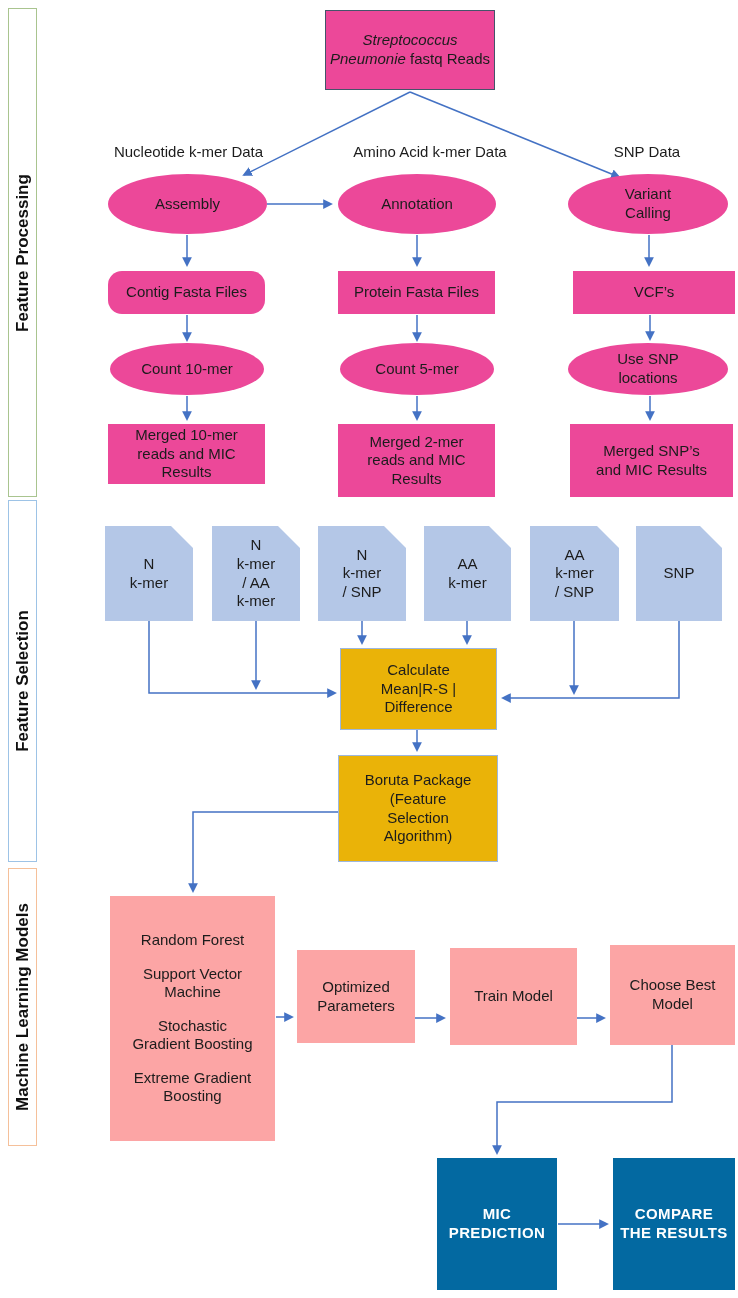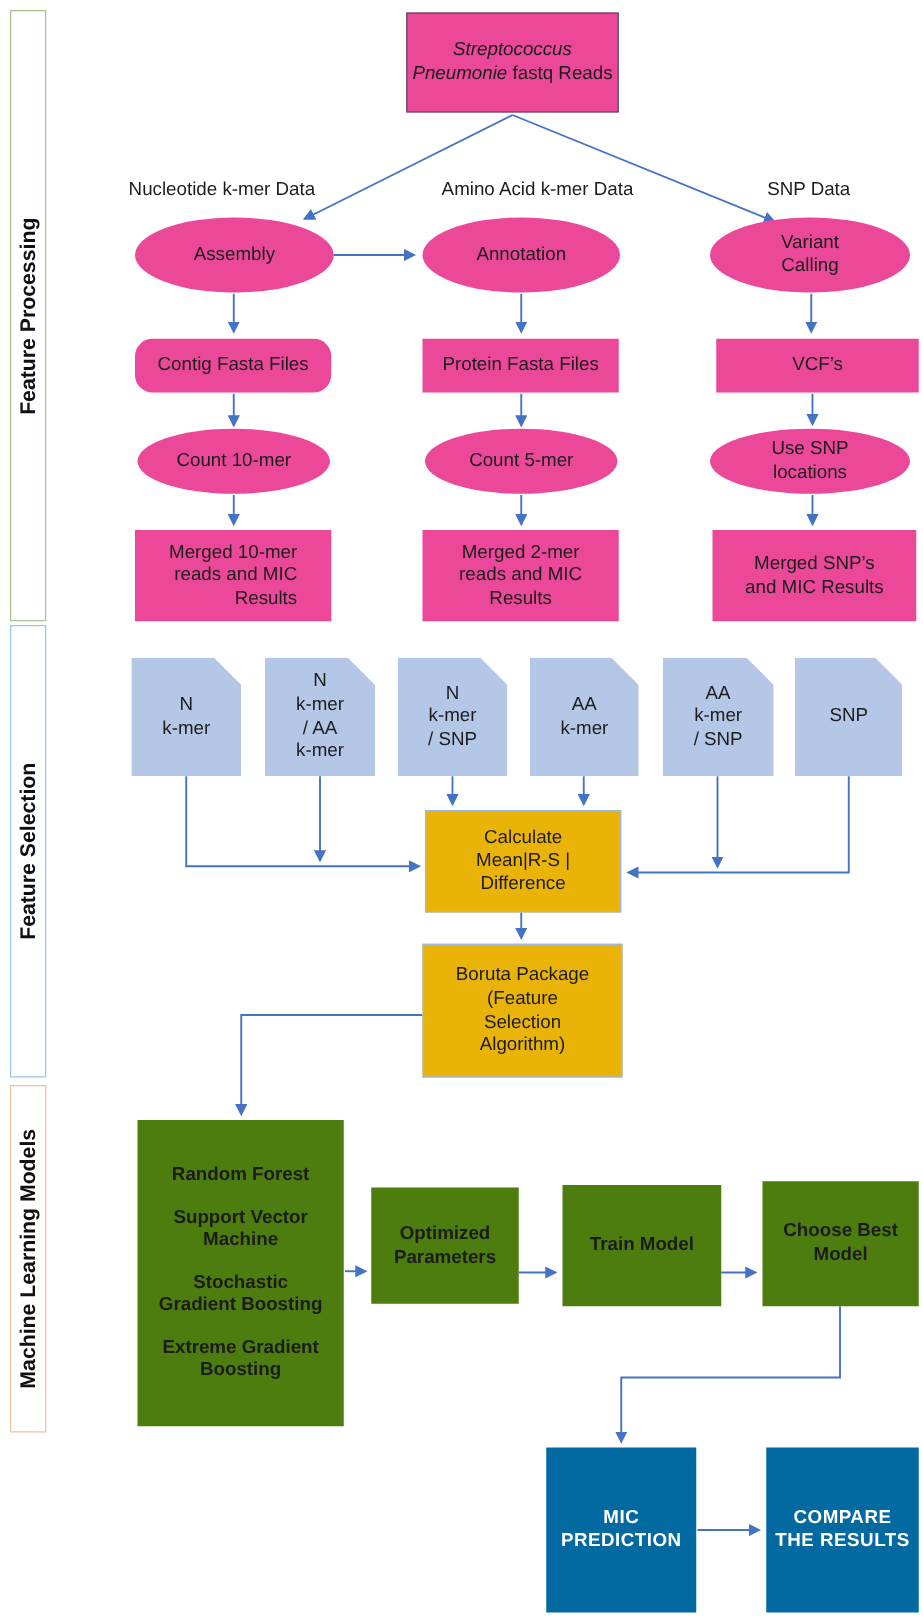--- a/index.html
+++ b/index.html
@@ -7,21 +7,21 @@
           font-family:"Liberation Sans",sans-serif;overflow:hidden;}
   .node{position:absolute;display:flex;align-items:center;justify-content:center;
         text-align:center;font-size:15px;line-height:1.24;color:#1c1c1c;
         box-sizing:border-box;}
   .txt{white-space:pre-line;display:inline-block;}
   .green{background:#ec4899;}
   .ellipse{border-radius:50%;}
   .srcbox{border:1.6px solid #44546a;}
   .bluebox{background:#eab308;border:1px solid #9db7de;}
   .card{background:#b4c7e7;clip-path:polygon(0 0,calc(100% - 22px) 0,100% 22px,100% 100%,0 100%);}
-  .peach{background:#4d7c0f;font-weight:bold;}
+  .peach{background:#fca5a5;}
   .slate{background:#0369a1;color:#ffffff;font-weight:bold;letter-spacing:.4px;}
   .hdr{font-size:15px;color:#1c1c1c;white-space:nowrap;}
   .sidebar{position:absolute;left:8px;width:29px;background:#fff;box-sizing:border-box;}
   .sb-green{border:1.5px solid #a9c48f;}
   .sb-blue{border:1.5px solid #9dc3e6;}
   .sb-orange{border:1.5px solid #f5c09a;}
   .vtext{position:absolute;left:50%;top:50%;
          transform:translate(-50%,-50%) rotate(-90deg);
          white-space:nowrap;font-weight:bold;font-size:17px;color:#101010;}
   .mlbox{flex-direction:column;gap:15px;padding:10px 6px;}
@@ -76,21 +76,21 @@
     <span class="vtext">Feature Selection</span>
   </div>
   <div class="sidebar sb-orange" style="top:868px;height:278px;">
     <span class="vtext">Machine Learning Models</span>
   </div>
 
   <div class="node green srcbox" style="left:325px;top:10px;width:170px;height:80px;">
     <div class="txt"><i>Streptococcus Pneumonie</i><span> fastq Reads</span></div>
   </div>
 
-  <div class="node hdr" style="left:80px;top:142px;width:195px;height:20px;text-align:right;">
+  <div class="node hdr" style="left:91px;top:142px;width:195px;height:20px;text-align:right;">
     <span class="txt">Nucleotide k-mer Data</span>
   </div>
   <div class="node hdr" style="left:330px;top:142px;width:200px;height:20px;">
     <span class="txt">Amino Acid k-mer Data</span>
   </div>
   <div class="node hdr" style="left:597px;top:142px;width:100px;height:20px;">
     <span class="txt">SNP Data</span>
   </div>
 
   <div class="node green ellipse" style="left:108px;top:174px;width:159px;height:60px;">
@@ -118,21 +118,21 @@
     <span class="txt">Count 10-mer</span>
   </div>
   <div class="node green ellipse" style="left:340px;top:343px;width:154px;height:52px;">
     <span class="txt">Count 5-mer</span>
   </div>
   <div class="node green ellipse" style="left:568px;top:343px;width:160px;height:52px;">
     <span class="txt">Use SNP
 locations</span>
   </div>
 
-  <div class="node green" style="left:108px;top:424px;width:157px;height:73px;text-align:right;">
+  <div class="node green" style="left:108px;top:424px;width:157px;height:60px;">
     <span class="txt">Merged 10-mer
 reads and MIC
 Results</span>
   </div>
   <div class="node green" style="left:338px;top:424px;width:157px;height:73px;">
     <span class="txt">Merged 2-mer
 reads and MIC
 Results</span>
   </div>
   <div class="node green" style="left:570px;top:424px;width:163px;height:73px;">

